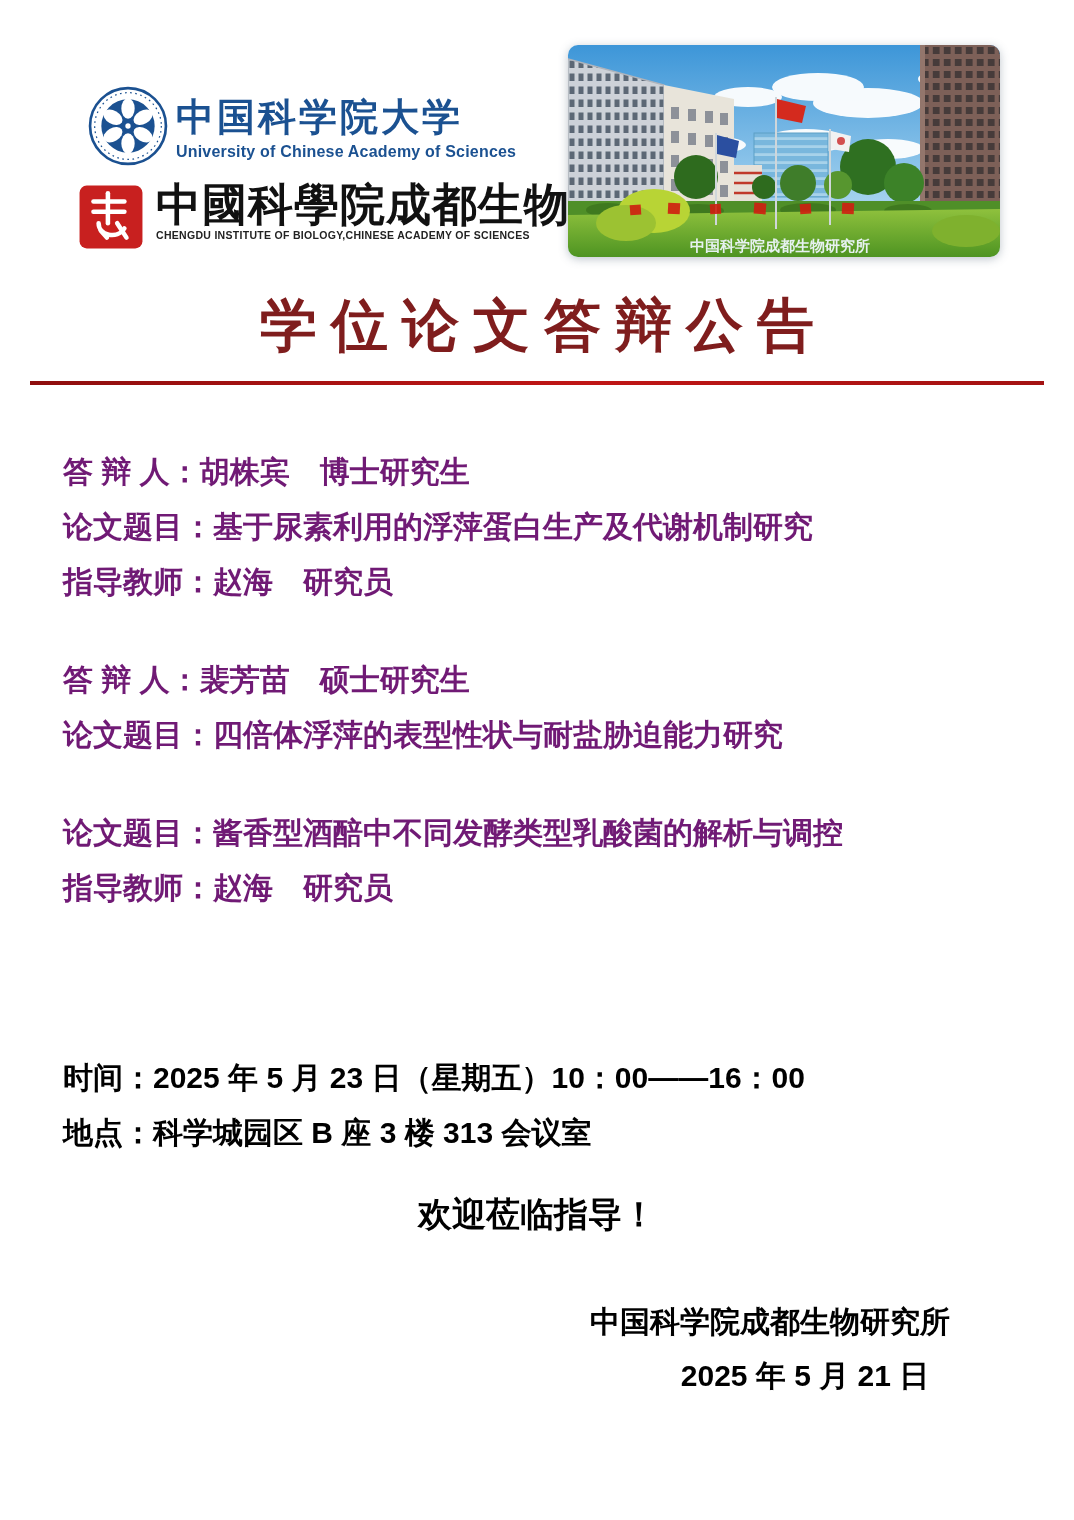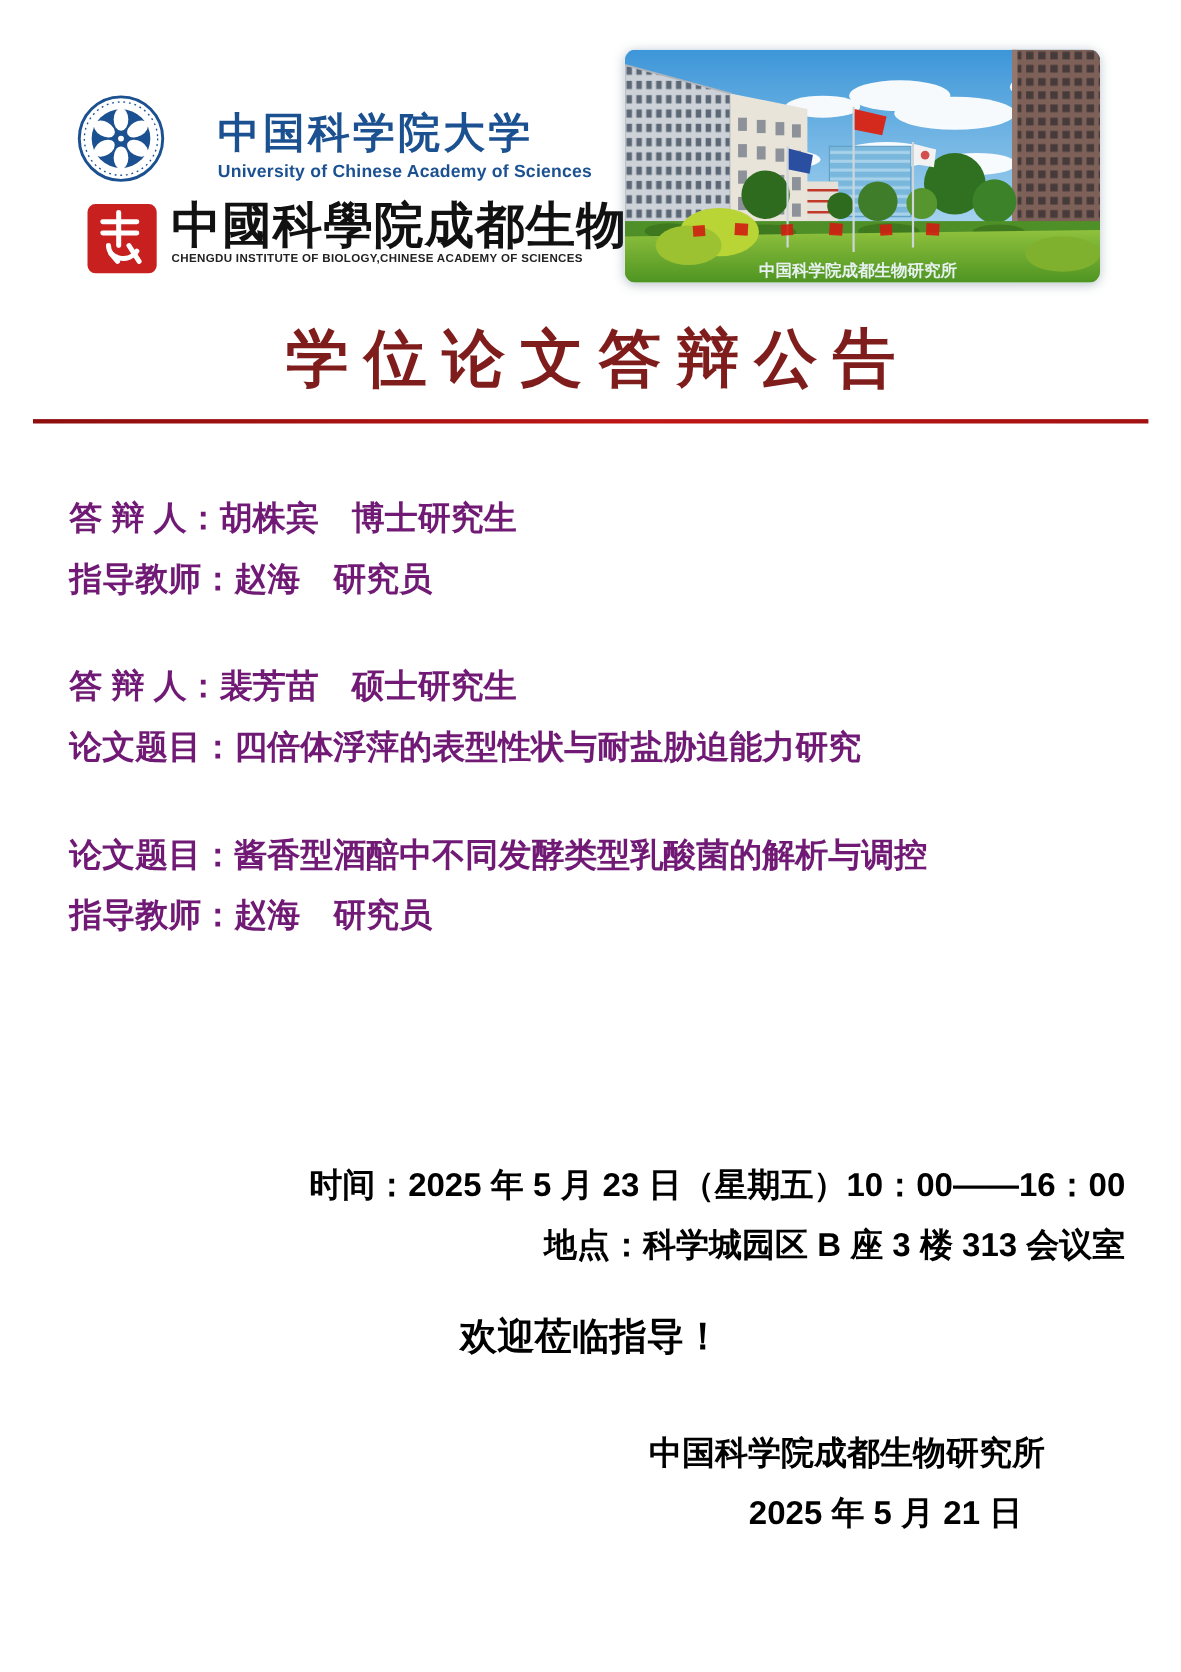--- a/index.html
+++ b/index.html
@@ -2,21 +2,21 @@
 <html><head>
 <meta charset="utf-8">
 <style>
   html,body { margin:0; padding:0; background:#ffffff; }
   .page {
     position:relative; width:1074px; height:1520px; margin:0 auto;
     background:#ffffff; overflow:hidden;
     font-family:"Liberation Sans", sans-serif;
   }
   
-  .logo-ucas { position:absolute; left:70px; top:86px; display:flex; align-items:flex-end;gap:40px; }
+  .logo-ucas { position:absolute; left:88px; top:86px; display:flex; align-items:center; }
   .logo-ucas .emblem { width:80px; height:80px; flex:0 0 auto; }
   .logo-ucas .ltext { margin-left:8px; padding-top:2px; }
   .logo-ucas .cn {
     font-size:38px; line-height:46px; font-weight:700; color:#1b5191;
     letter-spacing:3px; white-space:nowrap;
   }
   .logo-ucas .en {
     font-size:16px; font-weight:700; color:#1b5191; letter-spacing:.2px;
     margin-top:3px; white-space:nowrap;
   }
@@ -46,21 +46,21 @@
     white-space:nowrap;
   }
   .rule {
     position:absolute; top:381px; left:30px; width:1014px; height:4px;
     background:linear-gradient(90deg,#8e0e0e,#c01616 55%,#a31212);
   }
   
   .content { position:absolute; left:63px; top:444px; width:960px; color:#701a75; }
   .entry { margin:0 0 43px 0; }
   .line { margin:0; font-size:30px; font-weight:700; line-height:55px; white-space:nowrap; }
-  .schedule { position:absolute; left:63px; top:1050px; width:960px; color:#000;text-align:right; }
+  .schedule { position:absolute; left:63px; top:1050px; width:960px; color:#000; }
   .welcome {
     position:absolute; top:1192px; left:0; width:100%;
     text-align:center; font-size:34px; font-weight:700; color:#000;
   }
   
   .footer {
     position:absolute; left:560px; top:1295px; width:420px;
     text-align:center; color:#000;
   }
   .footer .line { line-height:54px; }
@@ -226,20 +226,21 @@
       <text x="212" y="206" text-anchor="middle" font-size="15" font-weight="bold" fill="#eef6fb" opacity="0.95">中国科学院成都生物研究所</text>
     </svg>
   </div>
 
   <div class="doc-title">学位论文答辩公告</div>
   <div class="rule"></div>
 
   <div class="content">
     <div class="entry">
       <p class="line"><span>答 辩 人：</span><span>胡株宾　博士研究生</span></p>
+      <p class="line"><span>论文题目：</span><span>基于尿素利用的浮萍蛋白生产及代谢机制研究</span></p>
       <p class="line"><span>指导教师：</span><span>赵海　研究员</span></p>
     </div>
     <div class="entry">
       <p class="line"><span>答 辩 人：</span><span>裴芳苗　硕士研究生</span></p>
       <p class="line"><span>论文题目：</span><span>四倍体浮萍的表型性状与耐盐胁迫能力研究</span></p>
     </div>
     <div class="entry">
       <p class="line"><span>论文题目：</span><span>酱香型酒醅中不同发酵类型乳酸菌的解析与调控</span></p>
       <p class="line"><span>指导教师：</span><span>赵海　研究员</span></p>
     </div>

